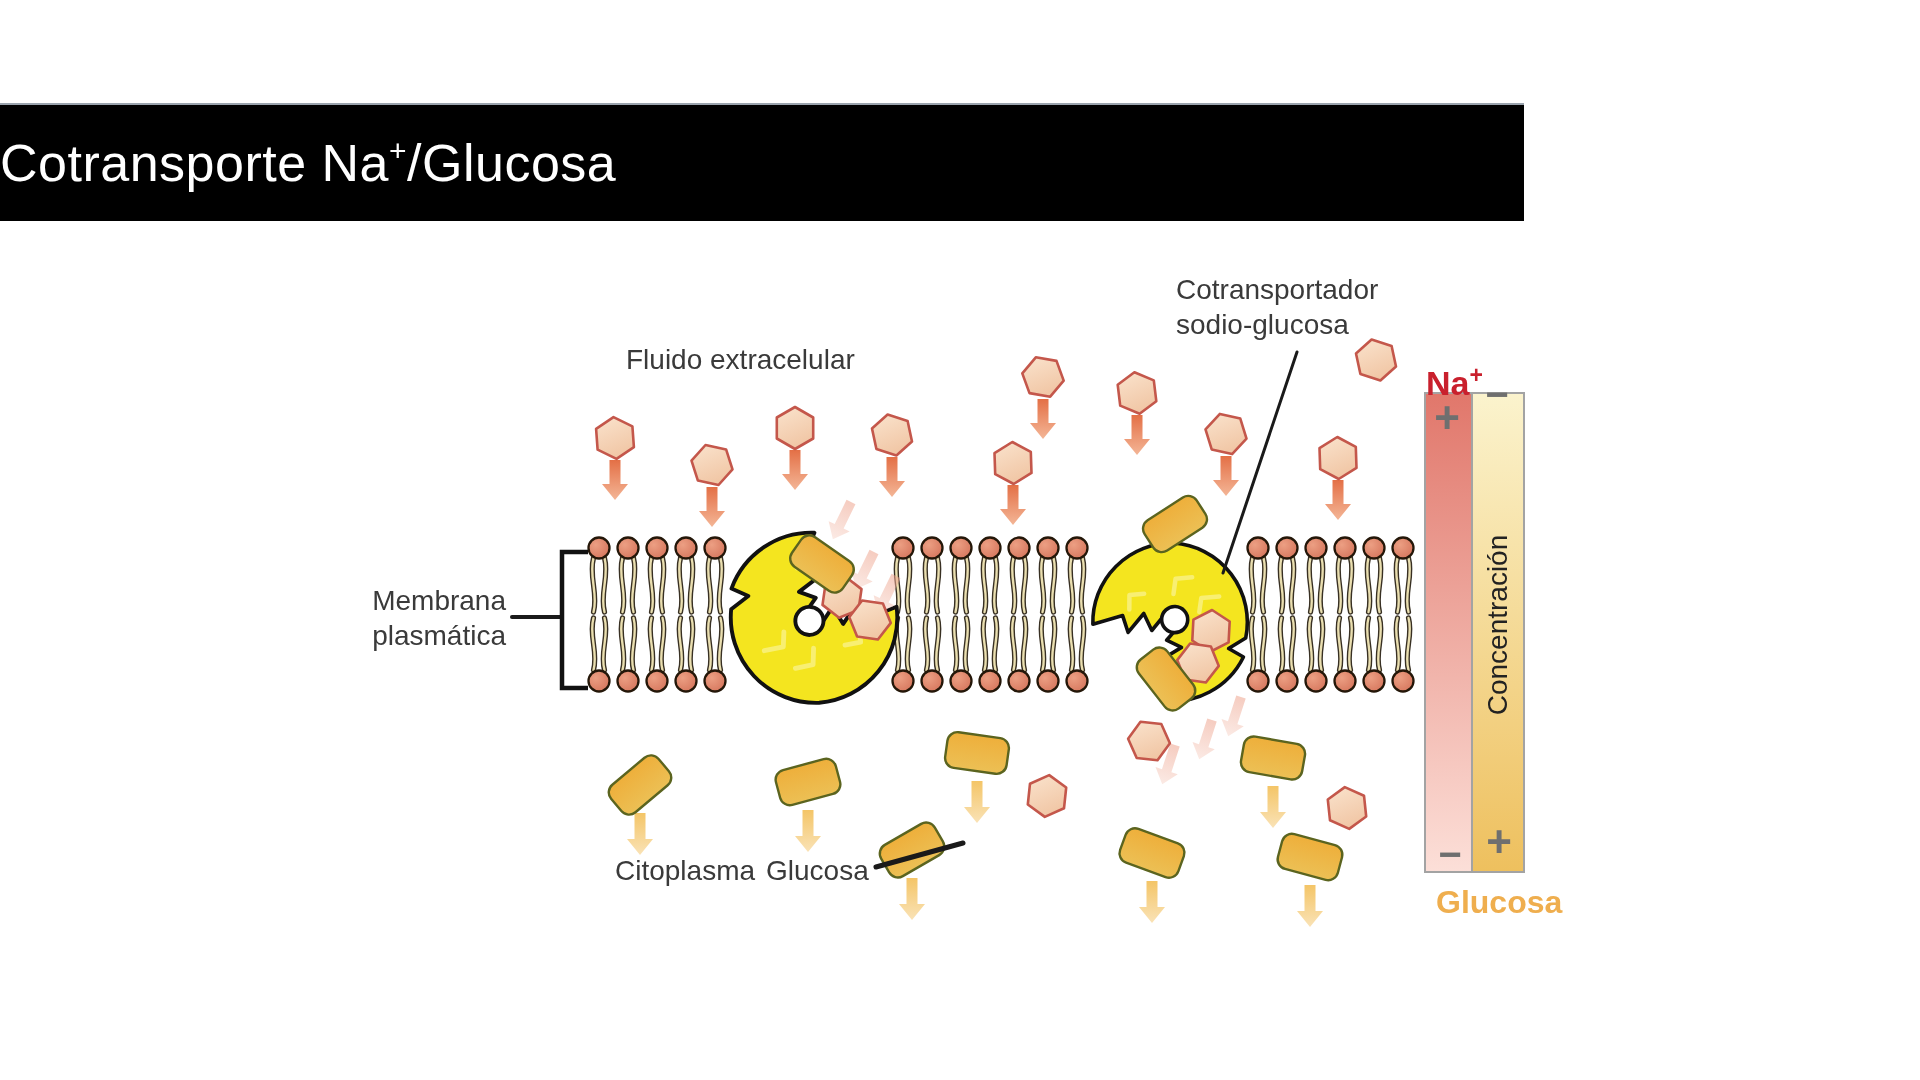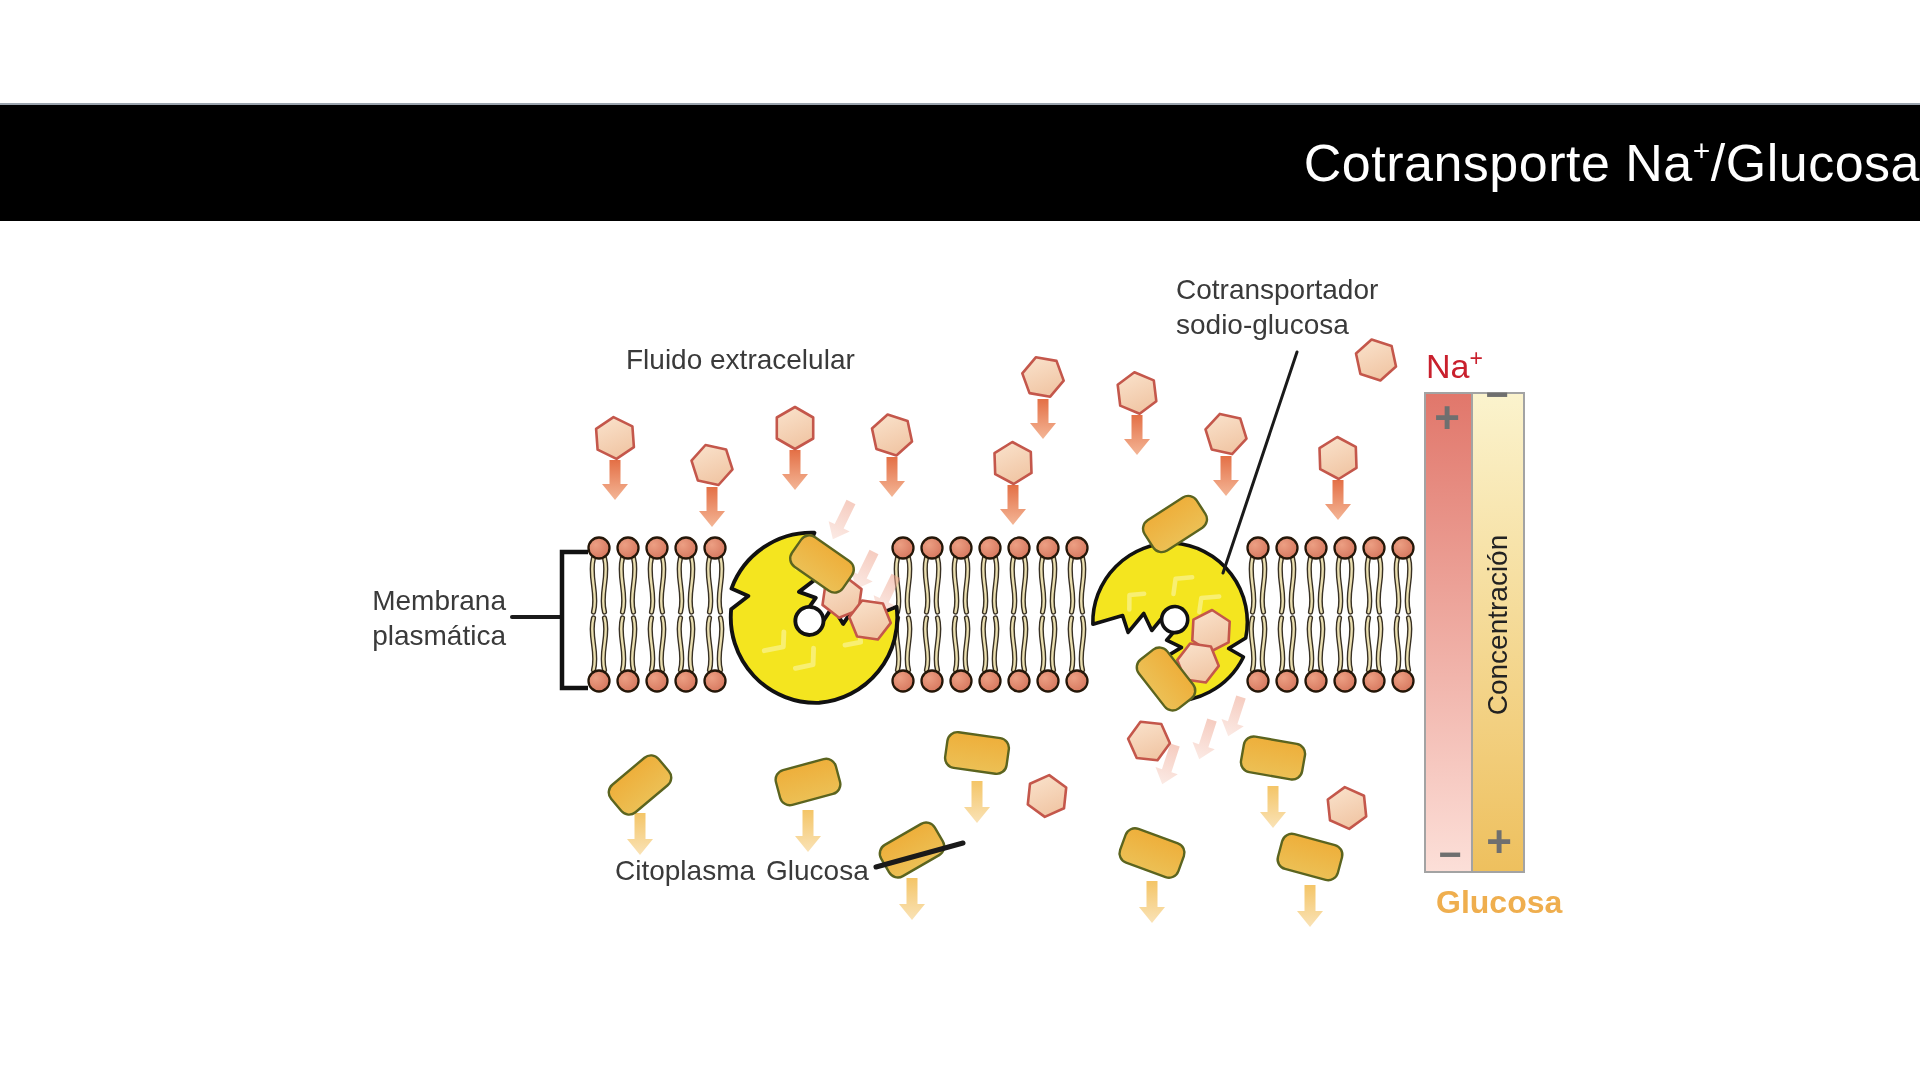--- a/index.html
+++ b/index.html
@@ -4,30 +4,30 @@
 <style>
   :root{
     --background:#ffffff; --titlebar:#000000; --title-text:#ffffff; --divider:#9aa3ad;
     --label:#3a3a3a; --na-red:#c9202d; --glucosa-orange:#efae4e; --sign-gray:#6f6f6f;
     --bar-border:#a3a3a3; --bar-na-top:#e1776b; --bar-na-bottom:#fcdfd8;
     --bar-gl-top:#fbf3cd; --bar-gl-bottom:#eec05e;
   }
   html,body{margin:0;padding:0;background:#fff;}
   .stage{position:relative;width:1920px;height:1080px;background:var(--background);
          font-family:"Liberation Sans",sans-serif;overflow:hidden;}
-  .title-bar{position:absolute;left:0;top:103px;width:1920px;height:118px;background:var(--titlebar);
-         border-top:2px solid var(--divider);display:flex;align-items:center;justify-content:flex-end;box-sizing:border-box;}
+  .title-bar{position:absolute;left:0;top:103px;width:1524px;height:118px;background:var(--titlebar);
+         border-top:2px solid var(--divider);display:flex;align-items:center;justify-content:flex-start;box-sizing:border-box;}
   .title{color:var(--title-text);font-size:52px;font-weight:400;letter-spacing:.5px;}
   .title sup{font-size:30px;position:relative;top:-2px;}
   #dsvg{position:absolute;left:0;top:0;}
   .lbl{position:absolute;color:var(--label);font-size:28px;line-height:35px;white-space:nowrap;}
   .bar{position:absolute;top:392px;height:481px;border:2px solid var(--bar-border);box-sizing:border-box;}
   .bar-na{left:1424px;width:49px;background:linear-gradient(var(--bar-na-top),var(--bar-na-bottom));}
   .bar-gl{left:1471px;width:54px;background:linear-gradient(var(--bar-gl-top),var(--bar-gl-bottom));}
-  .na-lab{position:absolute;left:1426px;top:345px;font-size:34px;font-weight:400;color:var(--na-red);white-space:nowrap;}
+  .na-lab{position:absolute;left:1426px;top:362px;font-size:34px;font-weight:700;color:var(--na-red);white-space:nowrap;}
   .na-lab sup{font-size:23px;}
   .conc-lab{position:absolute;left:1404px;top:608px;width:190px;height:34px;text-align:center;
          font-size:28px;color:#222;transform:rotate(-90deg);transform-origin:center;white-space:nowrap;}
   .gl-lab{position:absolute;left:1436px;top:884px;font-size:32px;font-weight:700;color:var(--glucosa-orange);}
   .sign{position:absolute;width:40px;text-align:center;font-size:44px;font-weight:900;color:var(--sign-gray);line-height:1;}
   .sign.sm{font-size:40px;}
 </style>
 </head>
 <body>
 

